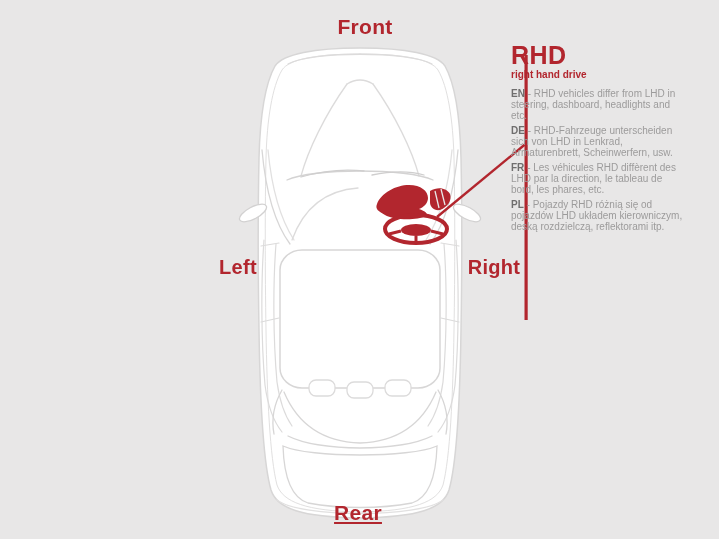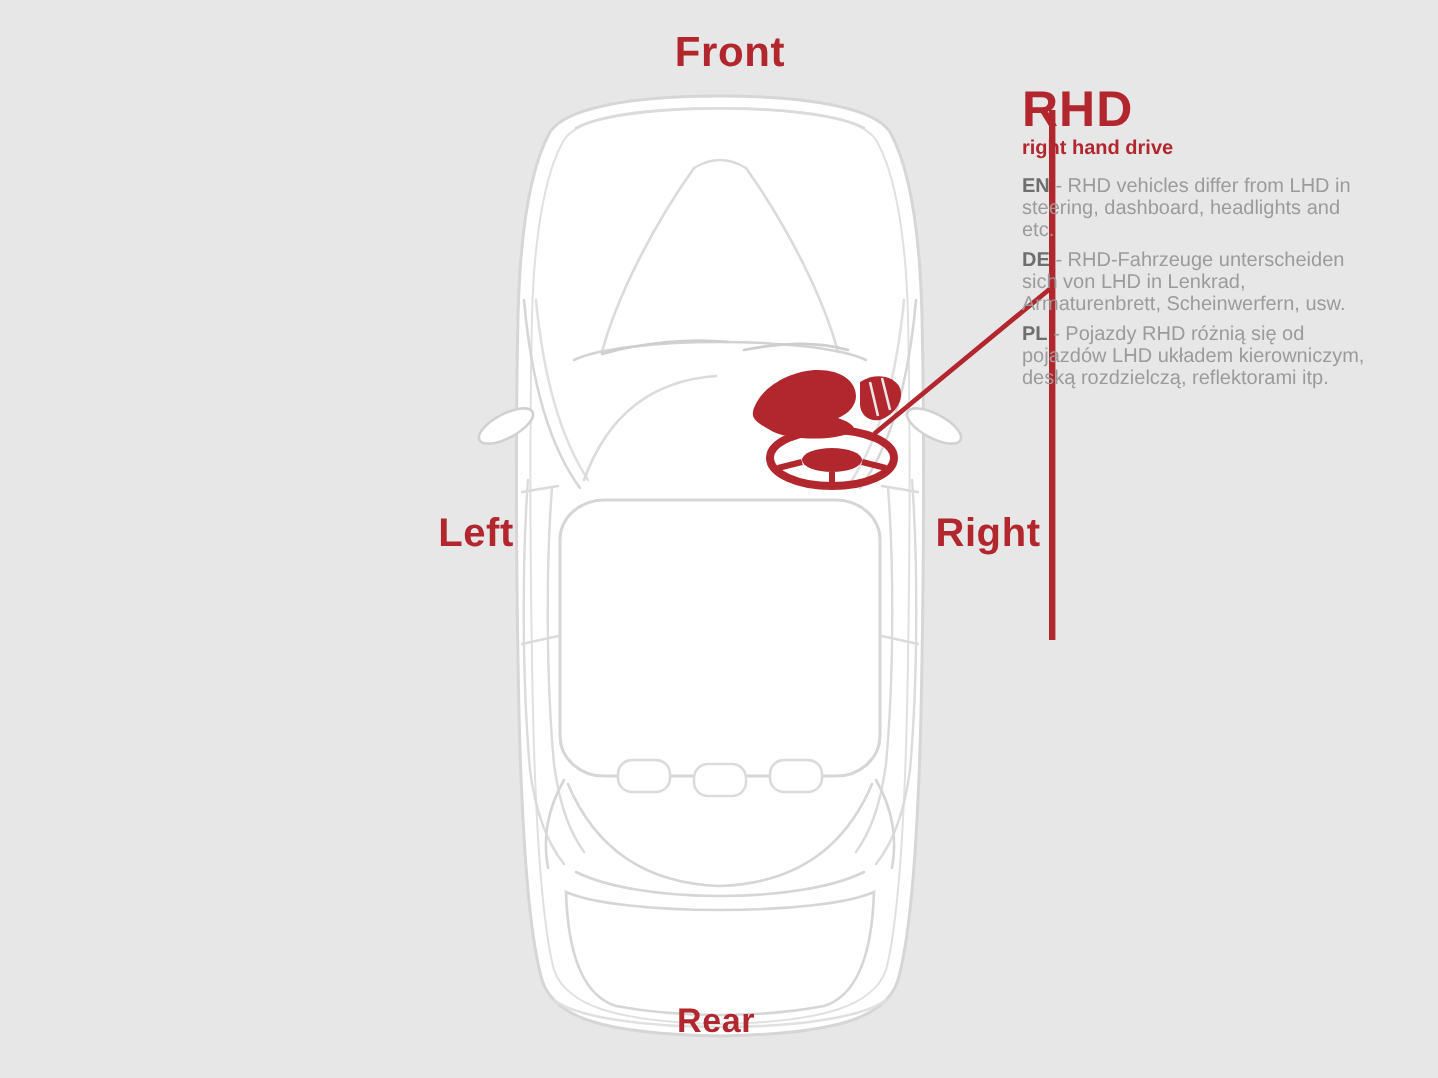--- a/index.html
+++ b/index.html
@@ -9,21 +9,21 @@
     position:relative; width:719px; height:539px;
     background:#e8e7e7; overflow:hidden;
   }
   .car-svg { position:absolute; left:0; top:0; }
   .dir-label {
     position:absolute; transform:translateX(-50%);
     font-weight:bold; color:#b2262e; white-space:nowrap;
     letter-spacing:.3px;
   }
   .lbl-front { left:365px; top:15px;  font-size:21px; }
-  .lbl-rear  { left:358px; top:501px; font-size:17px; }
+  .lbl-rear  { left:358px; top:501px; font-size:21px;text-decoration:underline; }
   .lbl-left  { left:238px; top:256px; font-size:20px; }
   .lbl-right { left:494px; top:256px; font-size:20px; }
   .panel {
     position:absolute; left:511px; top:42px; width:172px;
   }
   .panel-title {
     font-size:25px; font-weight:bold; color:#b2262e;
     line-height:1.05; letter-spacing:.5px;
   }
   .panel-subtitle {
@@ -121,16 +121,17 @@
   <div class="dir-label lbl-rear">Rear</div>
   <div class="dir-label lbl-left">Left</div>
   <div class="dir-label lbl-right">Right</div>
 
   <div class="panel">
     <div class="panel-title">RHD</div>
     <div class="panel-subtitle">right hand drive</div>
 
     <p class="lang-item"><span class="lang-code">EN</span> <span>- RHD vehicles differ from LHD in steering, dashboard, headlights and etc.</span></p>
     <p class="lang-item"><span class="lang-code">DE</span> <span>- RHD-Fahrzeuge unterscheiden sich von LHD in Lenkrad, Armaturenbrett, Scheinwerfern, usw.</span></p>
+    <p class="lang-item"><span class="lang-code">FR</span> <span>- Les véhicules RHD diffèrent des LHD par la direction, le tableau de bord, les phares, etc.</span></p>
     <p class="lang-item"><span class="lang-code">PL</span> <span>- Pojazdy RHD różnią się od pojazdów LHD układem kierowniczym, deską rozdzielczą, reflektorami itp.</span></p>
   </div>
 
 </div>
 
 </body></html>

